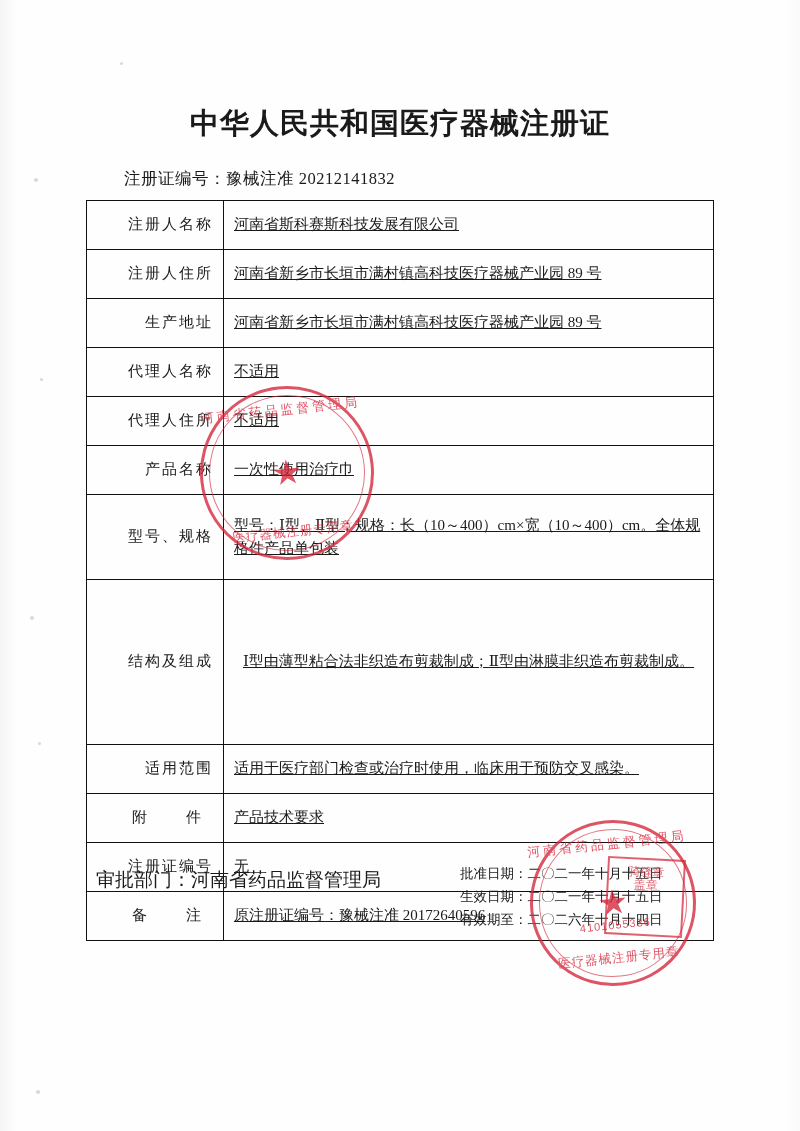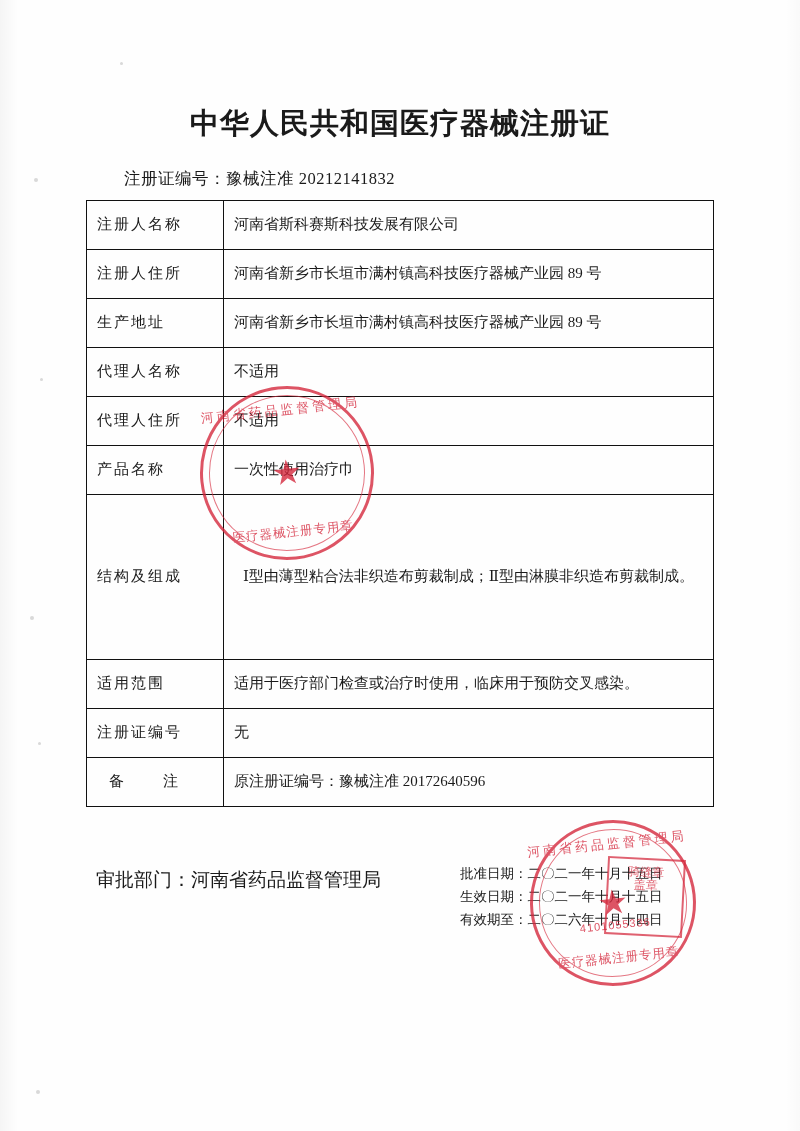--- a/index.html
+++ b/index.html
@@ -63,26 +63,26 @@
   }
   table.cert td {
     border: 1px solid #111;
     padding: 7px 10px;
     font-size: 15px;
     vertical-align: middle;
     line-height: 1.55;
   }
   td.lbl {
     width: 116px;
-    text-align: left;
+    text-align: right;
     letter-spacing: 2px;
     white-space: nowrap;
   }
   td.lbl.spaced { letter-spacing: 12px; text-indent: 12px; }
-  td.val { text-align: left; }
+  td.val { text-align: left; text-decoration: underline; }
 
   .r-name td    { height: 34px; }
   .r-addr td    { height: 34px; }
   .r-prod td    { height: 34px; }
   .r-model td   { height: 70px; }
   .r-struct td  { height: 150px; }
   .r-scope td   { height: 34px; margin-top: 28px; }
   .r-attach td  { height: 34px; }
   .r-other td   { height: 34px; }
   .r-remark td  { height: 34px; }
@@ -229,27 +229,35 @@
       <td class="val">不适用</td>
     </tr>
     <tr class="r-name">
       <td class="lbl">代理人住所</td>
       <td class="val">不适用</td>
     </tr>
     <tr class="r-prod">
       <td class="lbl">产品名称</td>
       <td class="val">一次性使用治疗巾</td>
     </tr>
+    <tr class="r-model">
+      <td class="lbl">型号、规格</td>
+      <td class="val">型号：Ⅰ型、Ⅱ型；规格：长（10～400）cm×宽（10～400）cm。全体规格件产品单包装</td>
+    </tr>
     <tr class="r-struct">
       <td class="lbl">结构及组成</td>
       <td class="val">Ⅰ型由薄型粘合法非织造布剪裁制成；Ⅱ型由淋膜非织造布剪裁制成。</td>
     </tr>
     <tr class="r-scope">
       <td class="lbl">适用范围</td>
       <td class="val">适用于医疗部门检查或治疗时使用，临床用于预防交叉感染。</td>
+    </tr>
+    <tr class="r-attach">
+      <td class="lbl spaced">附　件</td>
+      <td class="val">产品技术要求</td>
     </tr>
     <tr class="r-other">
       <td class="lbl">注册证编号</td>
       <td class="val">无</td>
     </tr>
     <tr class="r-remark">
       <td class="lbl spaced">备　注</td>
       <td class="val">原注册证编号：豫械注准 20172640596</td>
     </tr>
   </tbody>

